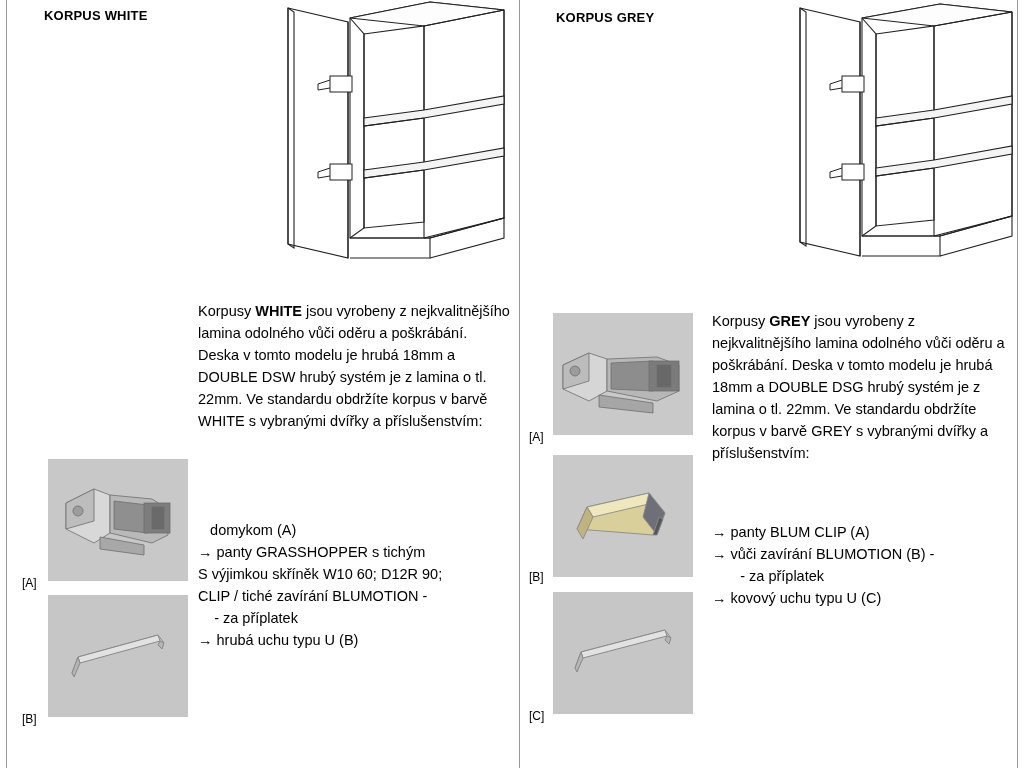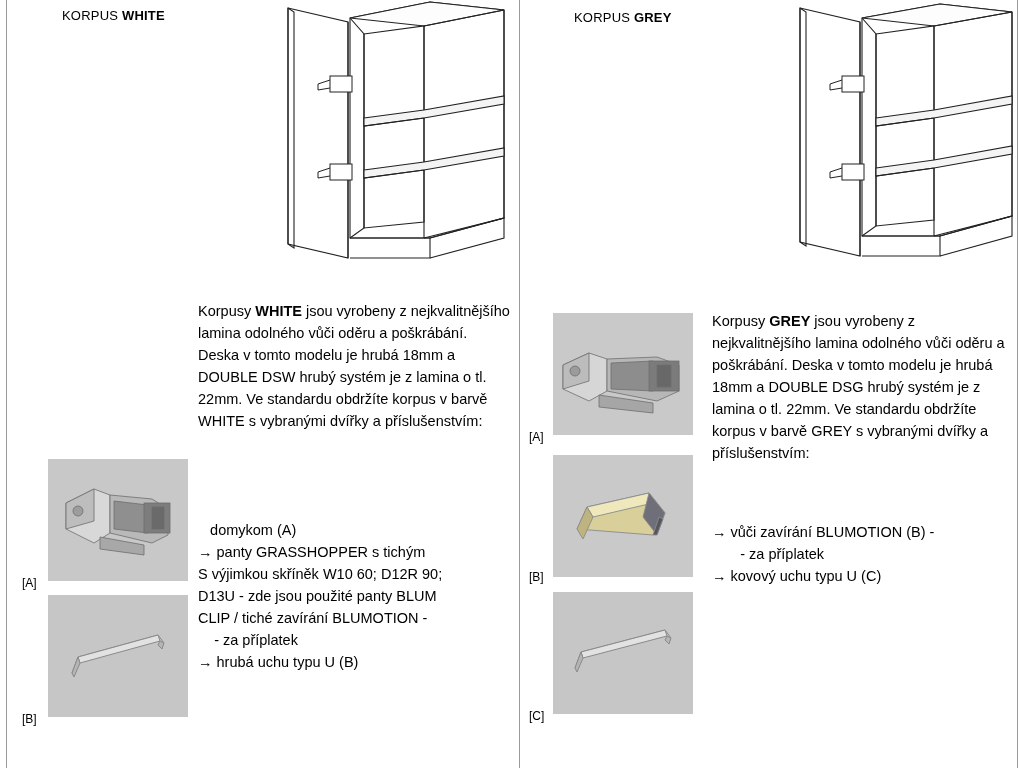--- a/index.html
+++ b/index.html
@@ -30,21 +30,21 @@
   .vline.left-edge  { left: 6px;  top: 0px;  height: 768px; }
   .vline.mid        { left: 519px; top: 0px; height: 768px; }
   .vline.right-edge { left: 1017px; top: 0px; height: 768px; }
 
   .panel-title {
     position: absolute;
     font-size: 13px;
     letter-spacing: 0.2px;
     white-space: nowrap;
   }
-  .panel-title .light { font-weight: 400; margin-left: 18px; }
+  .panel-title .light { font-weight: 700; }
   .panel-title .bold  { font-weight: 700; }
 
   #title-white { left: 44px; top: 8px; }
   #title-grey  { left: 556px; top: 10px; }
 
   
   .cabinet { position: absolute; }
   .cabinet svg { display: block; }
 
   #cabinet-white { left: 252px; top: 0px; }
@@ -144,21 +144,20 @@
   </div>
 
   <div class="body-text" id="text-white-intro">
     <b style="font-weight:400">Korpusy </b><b>WHITE</b><span> jsou vyrobeny z nejkvalitnějšího lamina odolného vůči oděru a poškrábání. Deska v tomto modelu je hrubá 18mm a DOUBLE DSW hrubý systém je z lamina o tl. 22mm. Ve standardu obdržíte korpus v barvě WHITE s vybranými dvířky a příslušenstvím:</span>
   </div>
 
   <div class="body-text" id="text-white-list">
     <span class="line">   domykom (A)</span>
     <span class="line">→ panty GRASSHOPPER s tichým</span>
     <span class="line">S výjimkou skříněk W10 60; D12R 90;</span>
-    <span class="line">D13U - zde jsou použité panty BLUM</span>
     <span class="line">CLIP / tiché zavírání BLUMOTION -</span>
     <span class="line">    - za příplatek</span>
     <span class="line">→ hrubá uchu typu U (B)</span>
   </div>
 
   <div class="photo" id="photo-white-a">
     <svg class="art" viewBox="0 0 140 122" preserveAspectRatio="none">
       <rect width="140" height="122" fill="#c8c8c8"></rect>
       <g stroke="#6d6d6d" stroke-width="0.8">
         <path d="M18 44 L46 30 L62 36 L62 74 L46 84 L18 70 Z" fill="#d8d8d8"></path>
@@ -217,20 +216,21 @@
         <path d="M78 166 L66 170 L66 176 L78 174"></path>
       </g>
     </svg>
   </div>
 
   <div class="body-text" id="text-grey-intro">
     <span>Korpusy </span><b>GREY</b><span> jsou vyrobeny z nejkvalitnějšího lamina odolného vůči oděru a poškrábání. Deska v tomto modelu je hrubá 18mm a DOUBLE DSG hrubý systém je z lamina o tl. 22mm. Ve standardu obdržíte korpus v barvě GREY s vybranými dvířky a příslušenstvím:</span>
   </div>
 
   <div class="body-text" id="text-grey-list">
+    <span class="line">→ panty BLUM CLIP (A)</span>
     <span class="line">→ vůči zavírání BLUMOTION (B) -</span>
     <span class="line">       - za příplatek</span>
     <span class="line">→ kovový uchu typu U (C)</span>
   </div>
 
   <div class="photo" id="photo-grey-a">
     <svg class="art" viewBox="0 0 140 122" preserveAspectRatio="none">
       <rect width="140" height="122" fill="#c9c9c9"></rect>
       <g stroke="#6f6f6f" stroke-width="0.8">
         <path d="M10 52 L36 40 L54 46 L54 78 L36 88 L10 76 Z" fill="#d6d6d6"></path>

